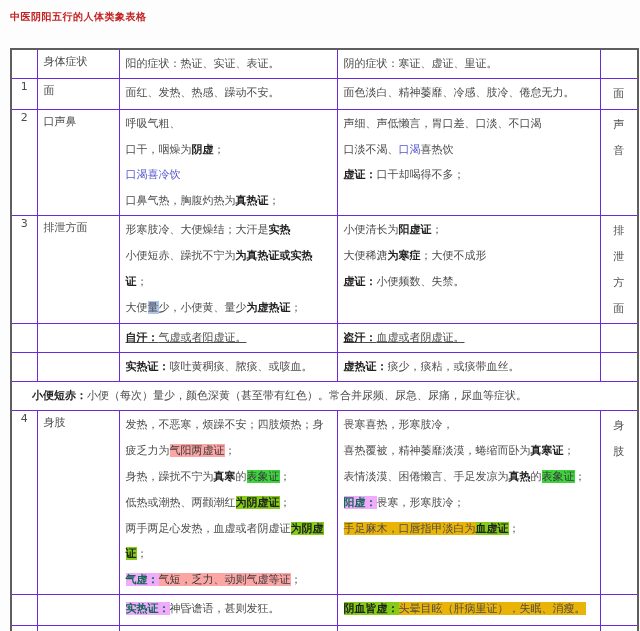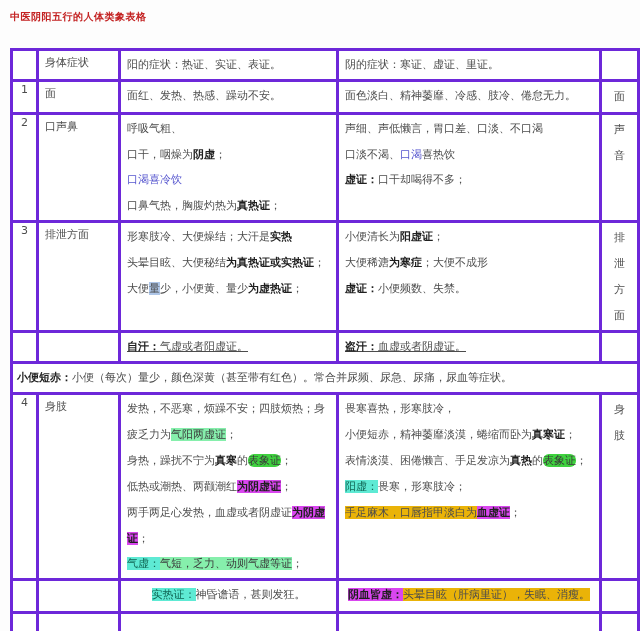--- a/index.html
+++ b/index.html
@@ -13,52 +13,52 @@
     font-size:10px;font-weight:bold;color:#c32222;
     margin:2px 0 24px 0;letter-spacing:.5px;
   }
   table.tcm{
     border-collapse:collapse;
     border:2px solid #5e5e5e;
     width:627px;table-layout:fixed;
     background:#fff;
   }
   td{
-    border:3px solid #6d28d9;
+    border:1px solid #6d28d9;
     vertical-align:top;
     padding:1px 6px;
     font-size:11px;
     color:#4c4c4c;
     word-break:break-all;
   }
   .line{margin:0;line-height:2.35;}
   .cell-num{text-align:center;padding:1px 2px;}
   .cell-label{padding-top:4px;}
   .cell-side{padding:2px 2px;text-align:center;}
   .vchar{display:block;line-height:2.35;}
-  .cell-full{padding-left:4px;}
+  .cell-full{padding-left:20px;}
   
   .s-b{font-weight:bold;color:#1f1f1f;}
   .s-bl{color:#5757cf;}
   .s-sb{background:#aec6e8;}
   .s-y{background:#eab308;}
-  .s-g{background:#3fd23f;color:#3a3a3a;border-radius:6px;}
-  .s-c{background:#86efac;color:#3a3a3a;}
-  .s-by{font-weight:bold;color:#1f1f1f;background:#d946ef;}
-  .s-bc{font-weight:normal;color:#116655;background:#5eead4;}
+  .s-g{background:#3fd23f;color:#3a3a3a;}
+  .s-c{background:#fca5a5;color:#3a3a3a;}
+  .s-by{font-weight:bold;color:#1f1f1f;background:#84cc16;}
+  .s-bc{font-weight:bold;color:#116655;background:#f0abfc;}
   
   .row-0 td{height:21px;}
   .row-1 td{height:20px;}
   .row-2 td{height:92px;}
   .row-3 td{height:91px;}
   .row-4 td{height:23px;text-decoration:underline;}
   .row-5 td{height:21px;}
   .row-6 td{height:21px;}
   .row-7 td{height:174px;}
-  .row-8 td{height:25px;text-align:center;}
+  .row-8 td{height:25px;}
   .row-9 td{height:56px;}
 </style>
 </head>
 <body>
 
 <div class="page">
   <div class="title">中医阴阳五行的人体类象表格</div>
   <table class="tcm">
     <colgroup>
       <col style="width:26px">
@@ -109,21 +109,21 @@
           <td class="cell-side">
             <span class="vchar">声</span>
             <span class="vchar">音</span>
           </td>
         </tr>
         <tr class="row-3 type-body">
           <td class="cell-num">3</td>
           <td class="cell-label">排泄方面</td>
           <td class="cell-yang">
             <p class="line"><span>形寒肢冷、大便燥结；大汗是</span><span class="s-b">实热</span></p>
-            <p class="line"><span>头晕目眩、大便秘结</span><span class="s-b">为真热证或实热证</span><span>；</span></p>
+            <p class="line"><span>小便短赤、躁扰不宁为</span><span class="s-b">为真热证或实热证</span><span>；</span></p>
             <p class="line"><span>大便</span><span class="s-sb">量</span><span>少，小便黄、量少</span><span class="s-b">为虚热证</span><span>；</span></p>
           </td>
           <td class="cell-yin">
             <p class="line"><span>小便清长为</span><span class="s-b">阳虚证</span><span>；</span></p>
             <p class="line"><span>大便稀溏</span><span class="s-b">为寒症</span><span>；大便不成形</span></p>
             <p class="line"><span class="s-b">虚证：</span><span>小便频数、失禁。</span></p>
           </td>
           <td class="cell-side">
             <span class="vchar">排</span>
             <span class="vchar">泄</span>
@@ -132,41 +132,52 @@
           </td>
         </tr>
         <tr class="row-4 type-sub">
           <td class="cell-num"></td>
           <td class="cell-label"></td>
           <td class="cell-yang">
             <p class="line"><span class="s-b">自汗：</span><span>气虚或者阳虚证。</span></p>
           </td>
           <td class="cell-yin">
             <p class="line"><span class="s-b">盗汗：</span><span>血虚或者阴虚证。</span></p>
+          </td>
+          <td class="cell-side"></td>
+        </tr>
+        <tr class="row-5 type-sub">
+          <td class="cell-num"></td>
+          <td class="cell-label"></td>
+          <td class="cell-yang">
+            <p class="line"><span class="s-b">实热证：</span><span>咳吐黄稠痰、脓痰、或咳血。</span></p>
+          </td>
+          <td class="cell-yin">
+            <p class="line"><span class="s-b">虚热证：</span><span>痰少，痰粘，或痰带血丝。</span></p>
           </td>
           <td class="cell-side"></td>
         </tr>
         <tr class="row-6 type-full">
           <td class="cell-full" colspan="5">
             <p class="line"><span class="s-b">小便短赤：</span><span>小便（每次）量少，颜色深黄（甚至带有红色）。常合并尿频、尿急、尿痛，尿血等症状。</span></p>
           </td>
         </tr>
         <tr class="row-7 type-body">
           <td class="cell-num">4</td>
           <td class="cell-label">身肢</td>
           <td class="cell-yang">
             <p class="line"><span>发热，不恶寒，烦躁不安；四肢烦热；身疲乏力为</span><span class="s-c">气阳两虚证</span><span>；</span></p>
             <p class="line"><span>身热，躁扰不宁为</span><span class="s-b">真寒</span><span>的</span><span class="s-g">表象证</span><span>；</span></p>
             <p class="line"><span>低热或潮热、两颧潮红</span><span class="s-by">为阴虚证</span><span>；</span></p>
             <p class="line"><span>两手两足心发热，血虚或者阴虚证</span><span class="s-by">为阴虚证</span><span>；</span></p>
             <p class="line"><span class="s-bc">气虚：</span><span class="s-c">气短，乏力、动则气虚等证</span><span>；</span></p>
           </td>
           <td class="cell-yin">
             <p class="line"><span>畏寒喜热，形寒肢冷，</span></p>
-            <p class="line"><span>小便短赤，精神萎靡淡漠，蜷缩而卧为</span><span class="s-b">真寒证</span><span>；</span></p>
+            <p class="line"><span>喜热覆被，精神萎靡淡漠，蜷缩而卧为</span><span class="s-b">真寒证</span><span>；</span></p>
             <p class="line"><span>表情淡漠、困倦懒言、手足发凉为</span><span class="s-b">真热</span><span>的</span><span class="s-g">表象证</span><span>；</span></p>
             <p class="line"><span class="s-bc">阳虚：</span><span>畏寒，形寒肢冷；</span></p>
             <p class="line"><span class="s-y">手足麻木，口唇指甲淡白为</span><span class="s-by">血虚证</span><span>；</span></p>
           </td>
           <td class="cell-side">
             <span class="vchar">身</span>
             <span class="vchar">肢</span>
           </td>
         </tr>
         <tr class="row-8 type-sub">

